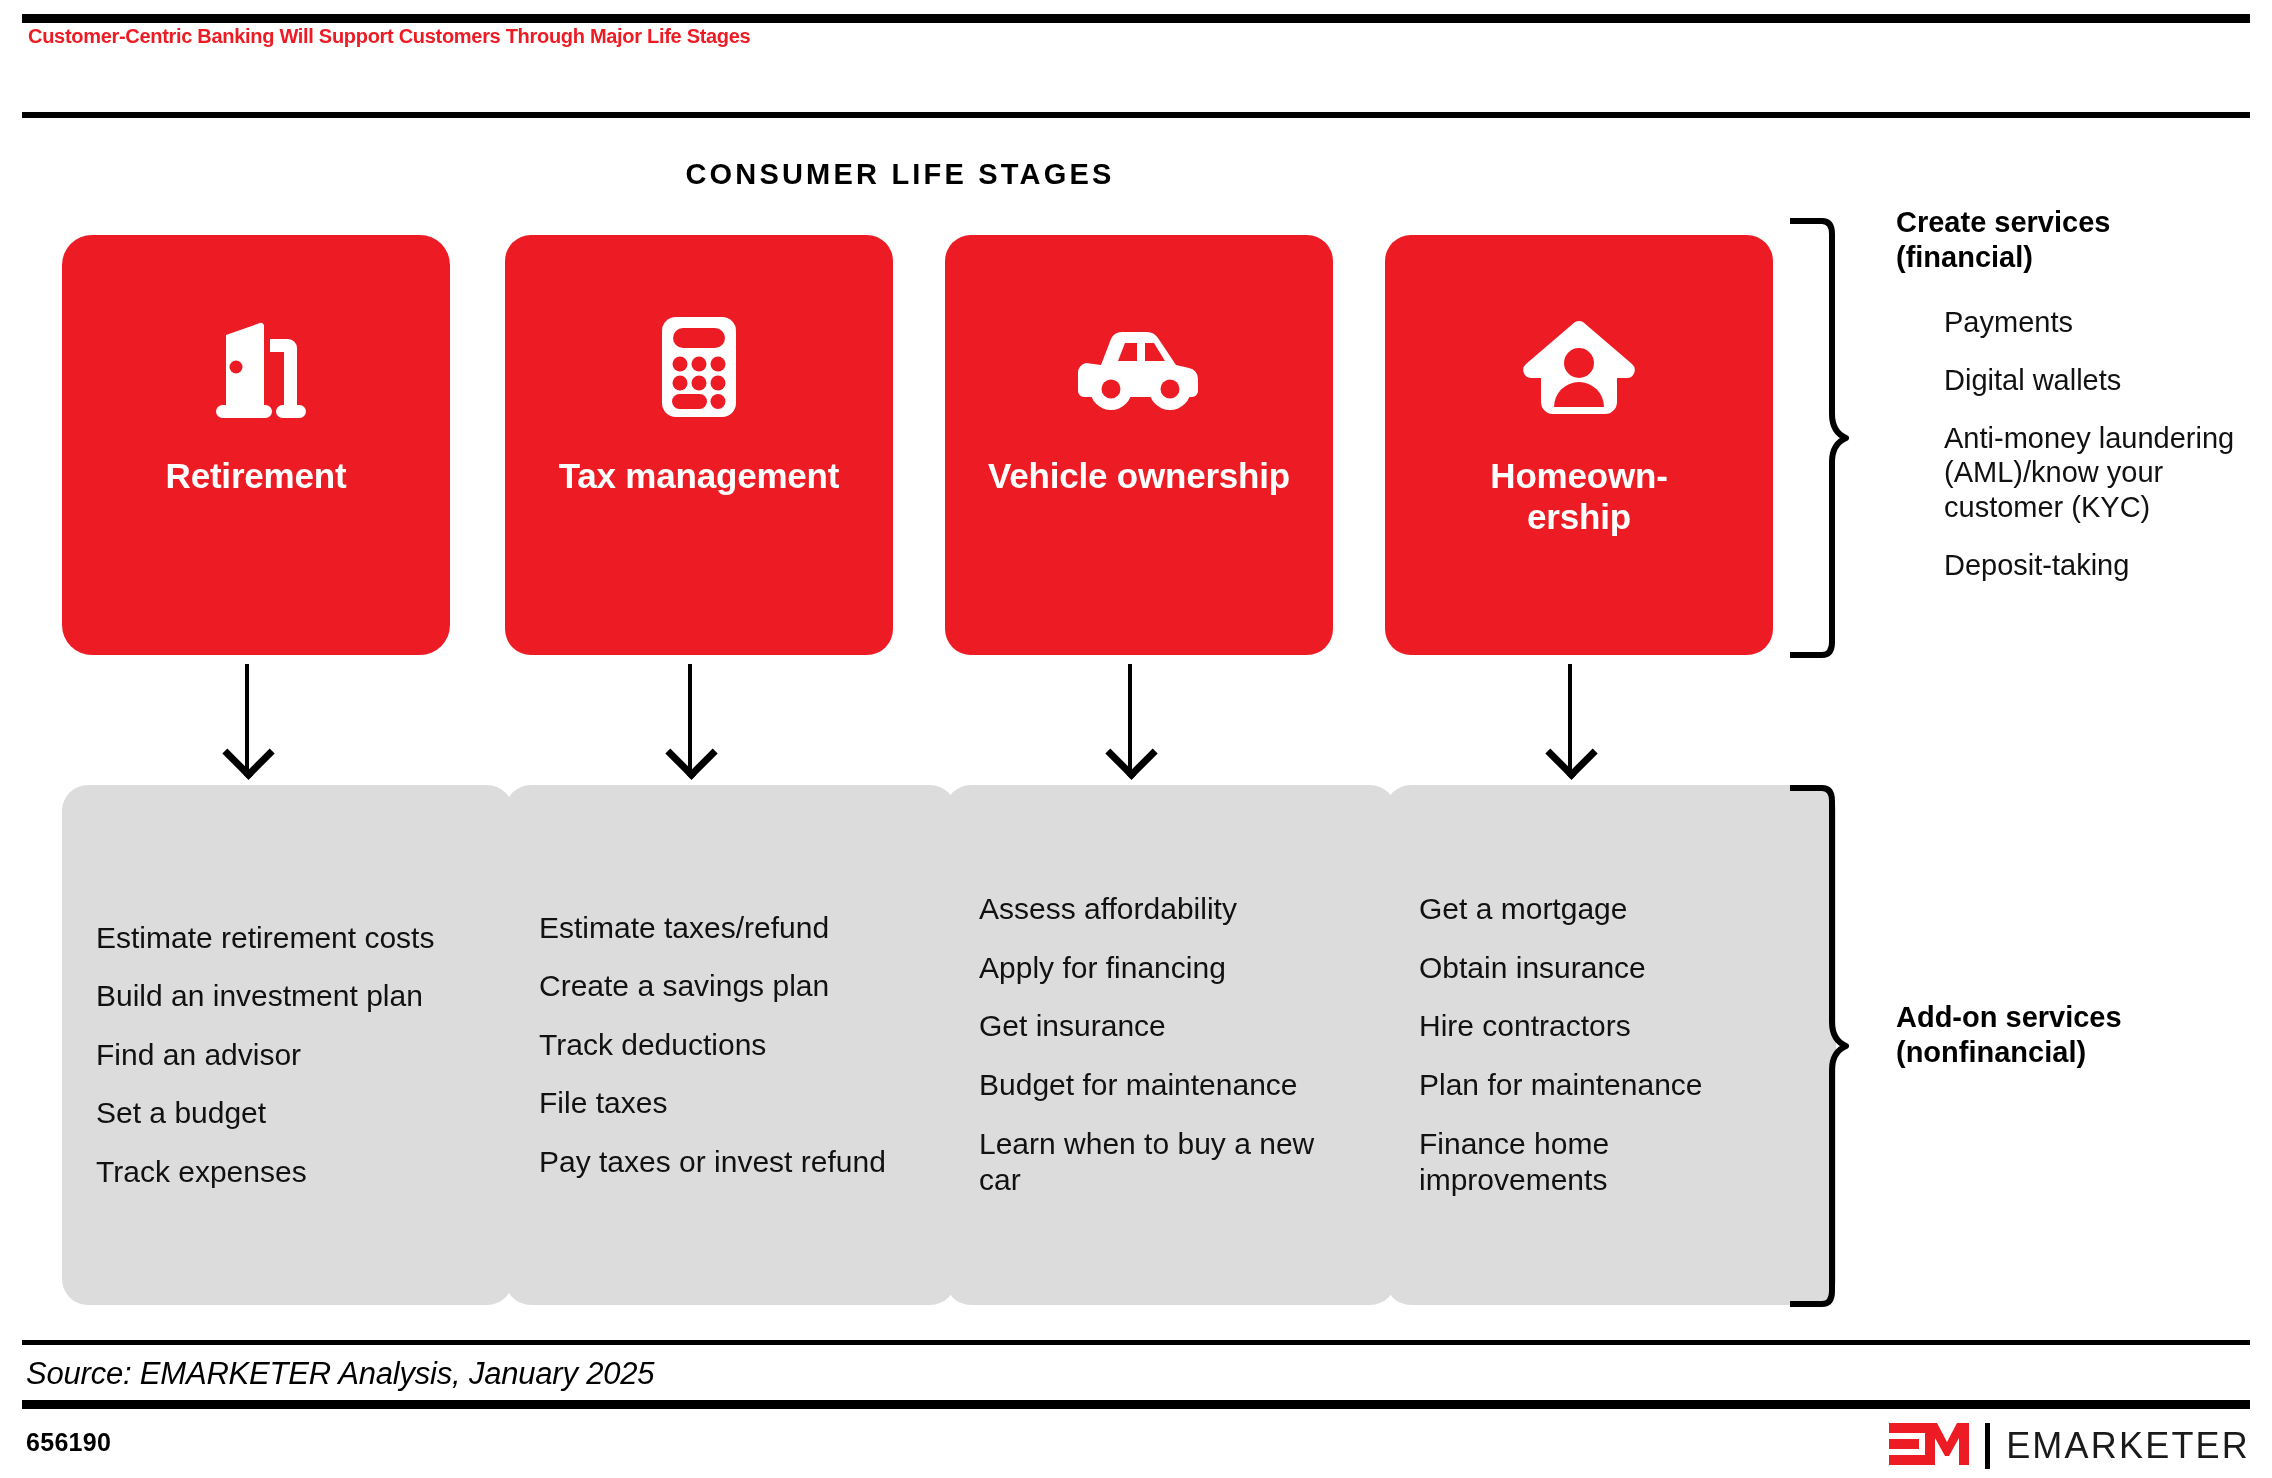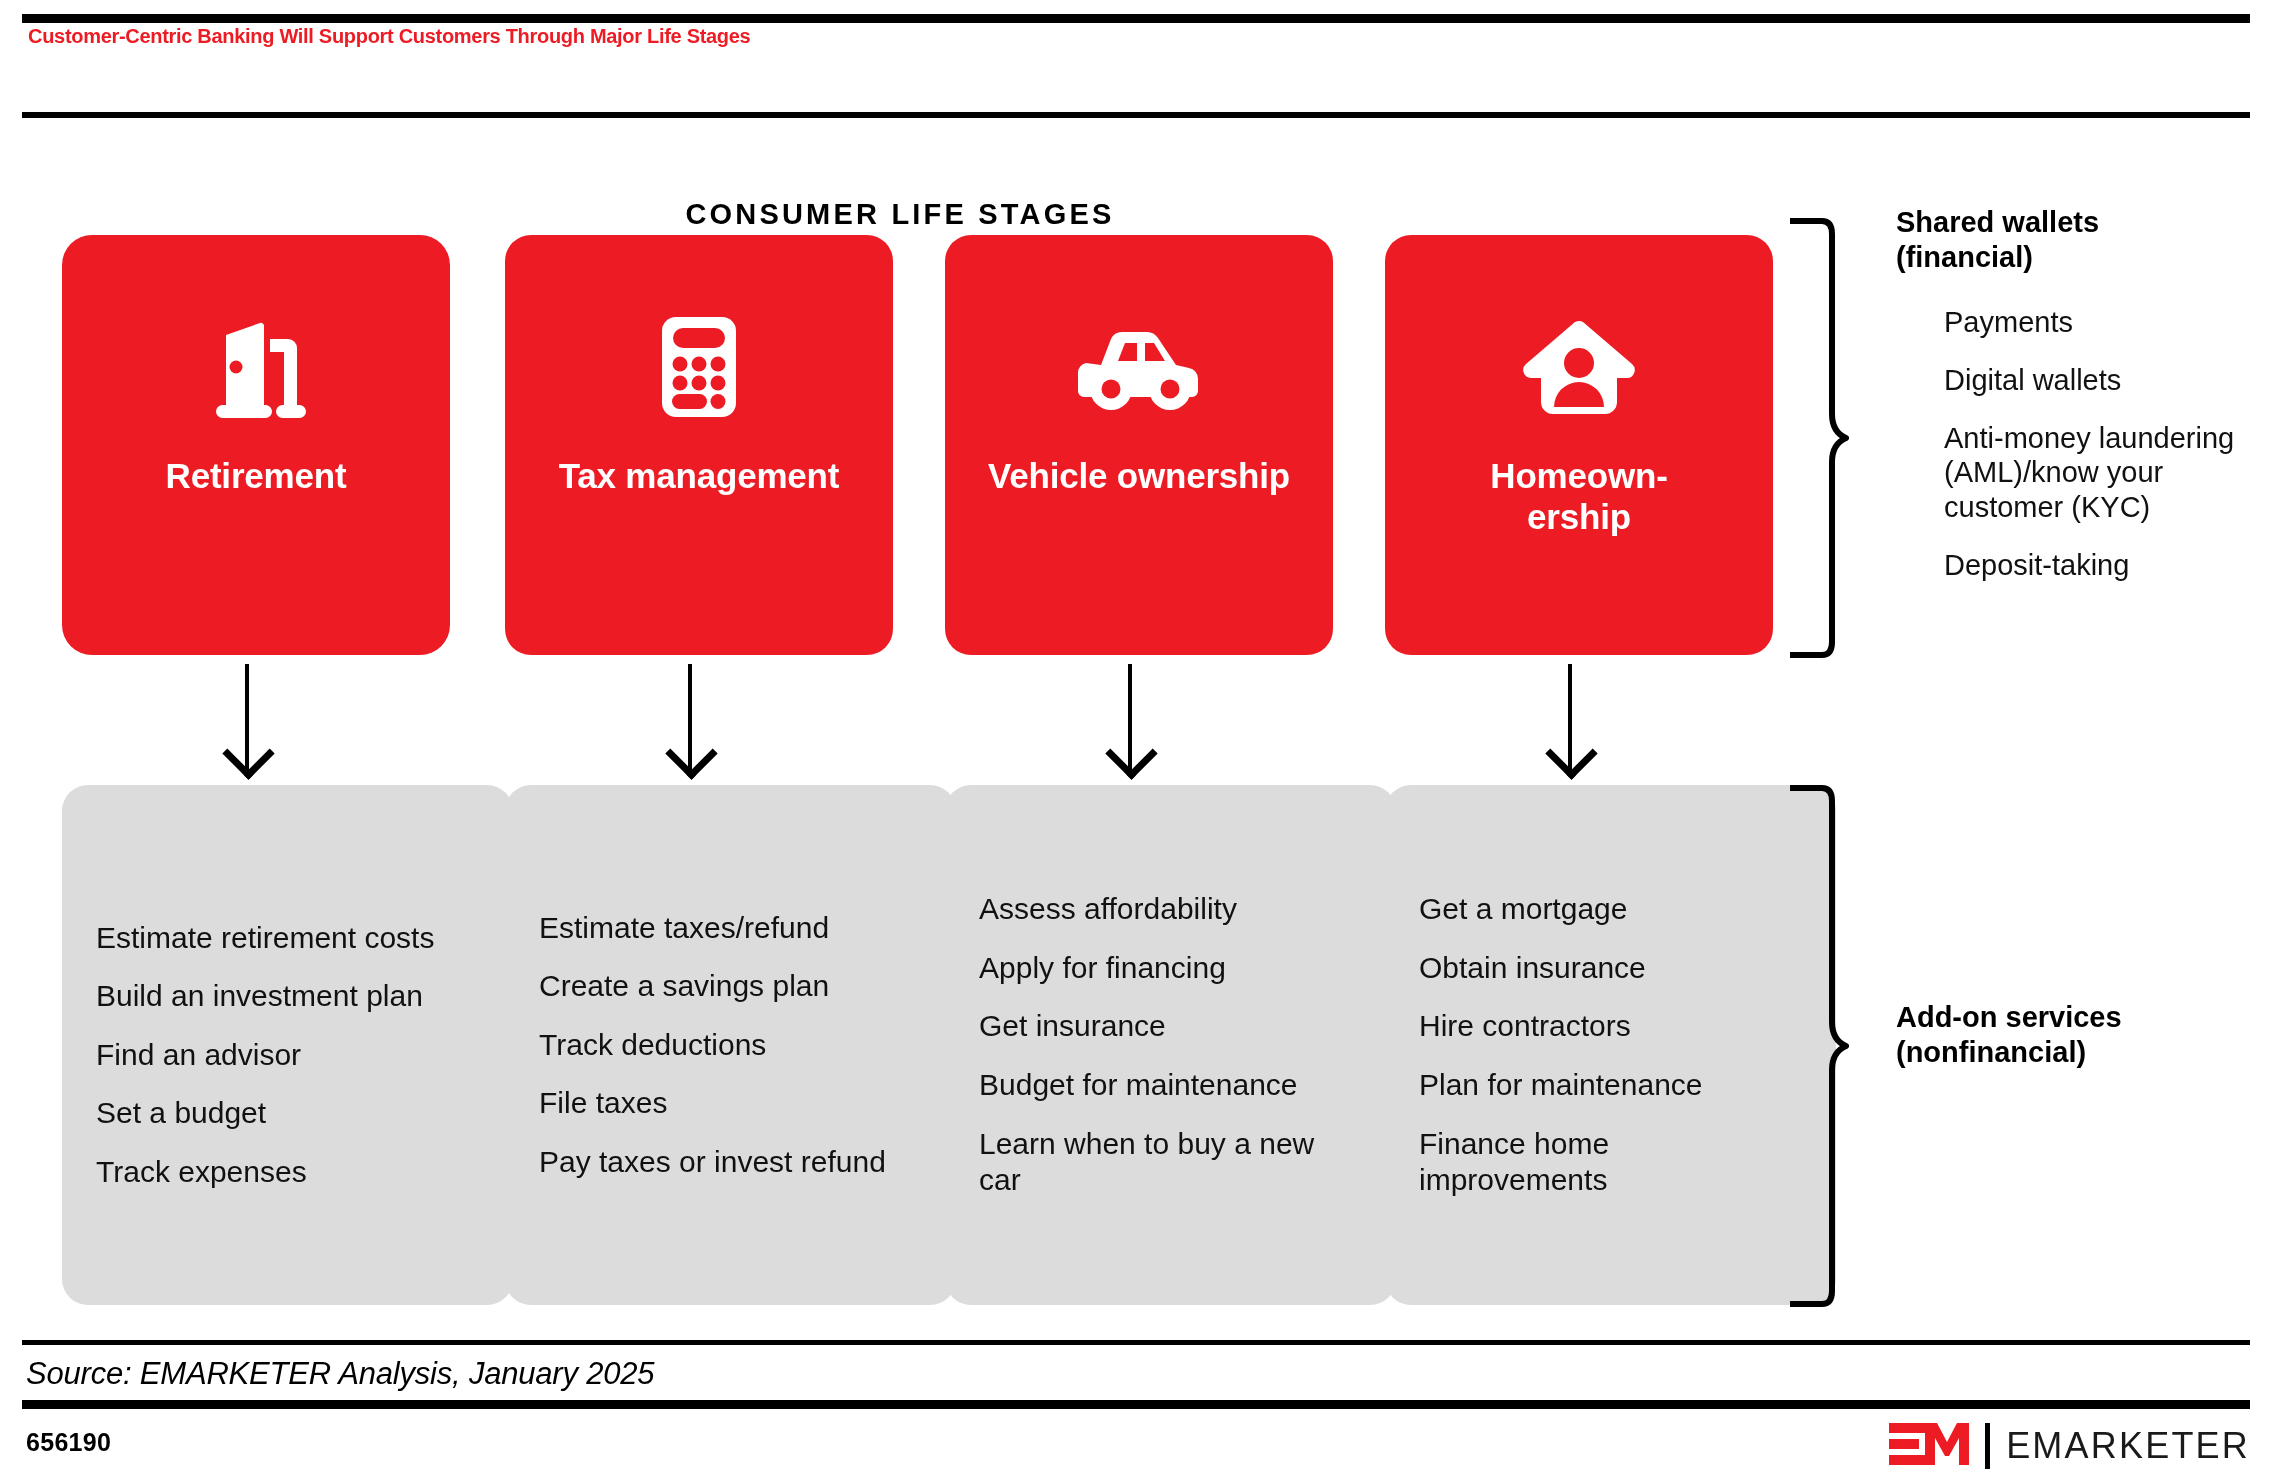--- a/index.html
+++ b/index.html
@@ -25,21 +25,20 @@
     white-space:nowrap;
     transform:scaleX(1.0);
     transform-origin:left center;
   }
 
   .subtitle {
     position:absolute; left:0; top:158px; width:1800px;
     text-align:center;
     font-size:29px; font-weight:700; letter-spacing:3.2px;
     color:#000;
-    margin-top:40px;
   }
 
   
   .stage-card {
     position:absolute; top:235px; width:388px; height:420px;
     background:#ED1C24; border-radius:26px;
     display:flex; flex-direction:column;
     align-items:center; justify-content:flex-start;
   }
   .stage-card .icon-wrap {
@@ -228,21 +227,21 @@
     <path d="M2 3 L32 3 Q42 3 42 16 L42 196 Q42 214 56 220 Q42 226 42 244 L42 424 Q42 437 32 437 L2 437" fill="none" stroke="#000" stroke-width="6" stroke-linecap="square" stroke-linejoin="round"></path>
   </svg>
 </div>
 
 <div class="brace" style="left:1790px; top:785px;">
   <svg width="60" height="522" viewBox="0 0 60 522" aria-hidden="true">
     <path d="M2 3 L32 3 Q42 3 42 16 L42 237 Q42 255 56 261 Q42 267 42 285 L42 506 Q42 519 32 519 L2 519" fill="none" stroke="#000" stroke-width="6" stroke-linecap="square" stroke-linejoin="round"></path>
   </svg>
 </div>
 
-<div class="right-title" id="shared-title">Shared wallets (financial)</div>
+<div class="right-title" id="shared-title">Create services (financial)</div>
 
 <div class="shared-list">
   <div class="shared-item">Payments</div>
   <div class="shared-item">Digital wallets</div>
   <div class="shared-item">Anti-money laundering (AML)/know your customer (KYC)</div>
   <div class="shared-item">Deposit-taking</div>
 </div>
 
 <div class="right-title" id="addon-title">Add-on services (nonfinancial)</div>
 

